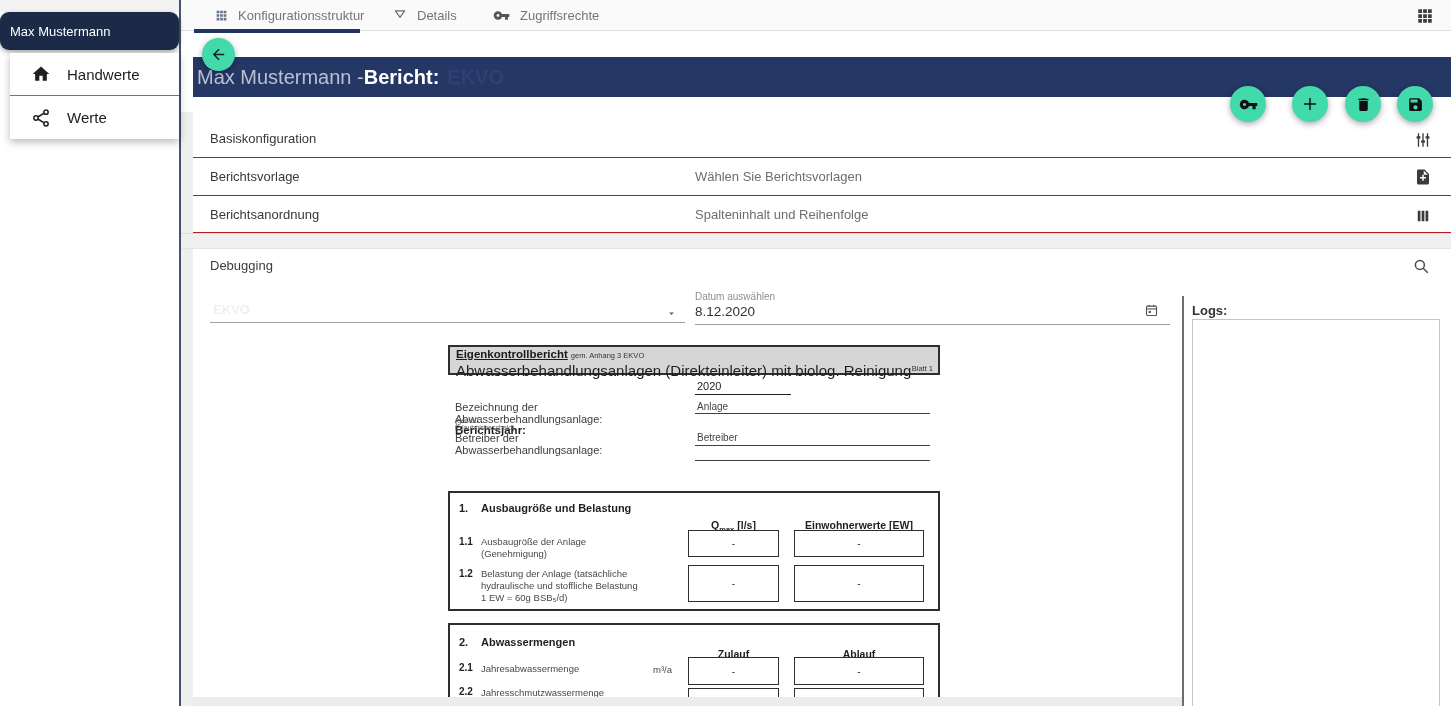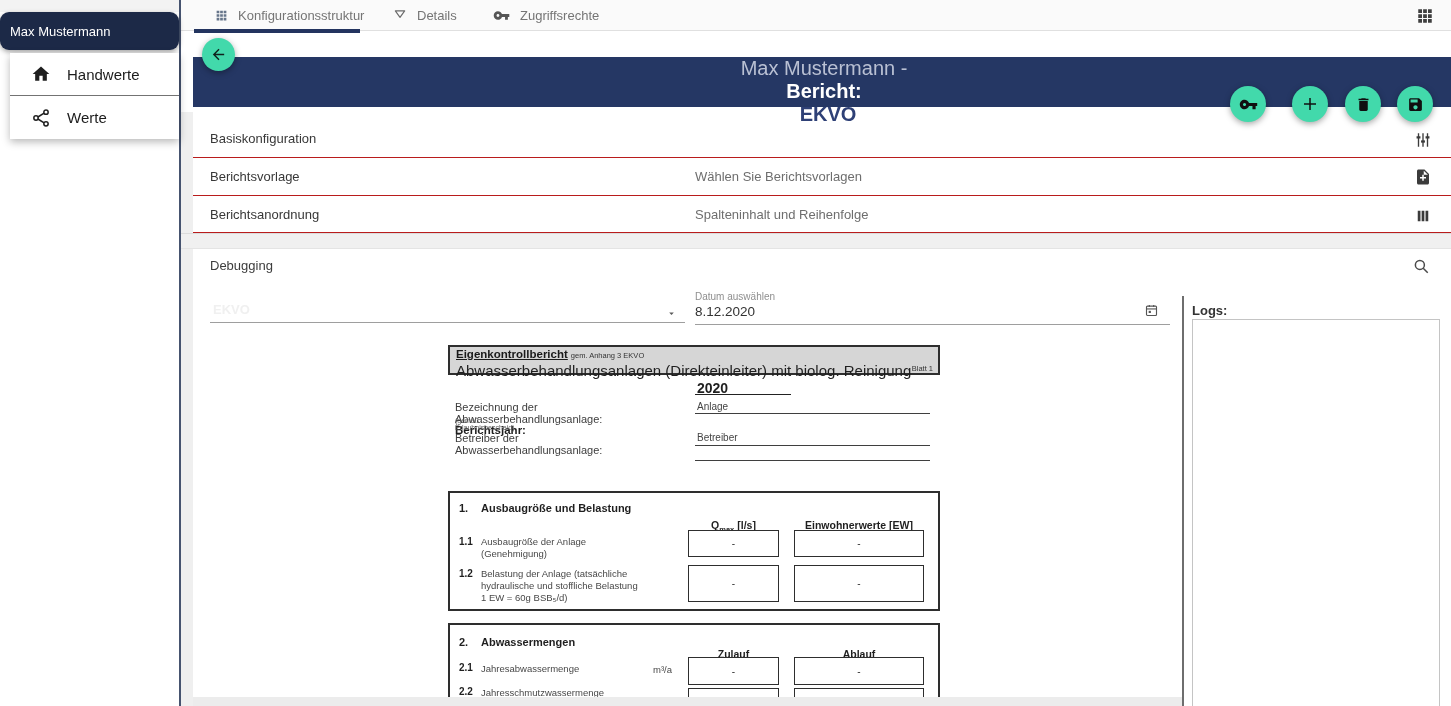--- a/index.html
+++ b/index.html
@@ -32,22 +32,22 @@
   .tab .t-ic svg { display:block; }
   .tab-underline { position:absolute; left:13px; top:29px; width:166px; height:4px; background:#23345f; z-index:4; }
   .apps-btn { position:absolute; right:17px; top:7px; width:18px; height:18px; color:#3f3f3f; cursor:pointer; }
 
   
   .back-fab { position:absolute; left:21px; top:38px; width:33px; height:33px; border-radius:50%;
               background:#42d9ab; display:flex; align-items:center; justify-content:center; color:#10221c;
               box-shadow:0 2px 6px rgba(0,0,0,.35); z-index:12; cursor:pointer; }
 
   
-  .band { position:absolute; left:12px; top:57px; right:0; height:50px; background:#253764; z-index:5;
-          display:flex; align-items:center; padding-left:4px;flex-direction:column; }
+  .band { position:absolute; left:12px; top:57px; right:0; height:40px; background:#253764; z-index:5;
+          display:flex; align-items:center; padding-left:4px; }
   .band .t-prefix { color:#b9c0d3; font-size:20px; }
   .band .t-bold { color:#ffffff; font-size:20px; font-weight:bold; }
   .band .t-faint { color:#2e4076; font-size:20px; font-weight:bold; margin-left:8px; }
 
   
   .fab { position:absolute; top:86px; width:36px; height:36px; border-radius:50%; background:#42d9ab;
          display:flex; align-items:center; justify-content:center; color:#101010;
          box-shadow:0 2px 6px rgba(0,0,0,.35); z-index:13; cursor:pointer; }
   .fab svg { display:block; }
 
@@ -85,21 +85,21 @@
   .rep-hdr { position:absolute; left:267px; top:345px; width:492px; height:30px; background:#d6d6d6; border:2px solid #2e2e2e; }
   .rep-hdr-l1 { position:absolute; left:6px; top:1px; font-size:11.5px; }
   .rep-hdr-title { font-weight:bold; text-decoration:underline; color:#1a1a1a; }
   .rep-hdr-suffix { font-size:7.5px; color:#333; margin-left:3px; }
   .rep-hdr-l2 { position:absolute; left:6px; top:15px; font-size:15px; font-weight:normal; color:#1f1f1f; }
   .rep-hdr-sheet { position:absolute; right:5px; top:17px; font-size:7.5px; color:#333; }
 
   .rep-lab-b { position:absolute; font-size:11.5px; font-weight:bold; color:#1f1f1f;margin-top:44px; }
   .rep-lab { position:absolute; font-size:11px; color:#3d3d3d; }
   .rep-note { position:absolute; font-size:7px; color:#555; }
-  .rep-val-b { position:absolute; font-size:14px; font-weight:bold; color:#1f1f1f; }
+  .rep-val-b { position:absolute; font-size:11px; font-weight:normal; color:#1f1f1f; }
   .rep-val { position:absolute; font-size:10px; color:#444; }
   .u-line { position:absolute; border-bottom:1px solid #3f3f3f; height:1px; }
   .u-line-b { position:absolute; border-bottom:1.5px solid #222; height:1px; }
 
   .rep-box { position:absolute; left:267px; width:492px; border:2px solid #2e2e2e; background:#fff; }
   .rb-num { position:absolute; font-size:10px; font-weight:bold; color:#1f1f1f; }
   .rb-title { position:absolute; font-size:11px; font-weight:bold; color:#1f1f1f; }
   .rb-colhead { position:absolute; font-size:10.5px; font-weight:bold; color:#1f1f1f; text-align:center; }
   .rb-colhead sub { font-size:7.5px; }
   .rb-lines { position:absolute; font-size:9.5px; color:#484848; line-height:12px; }

